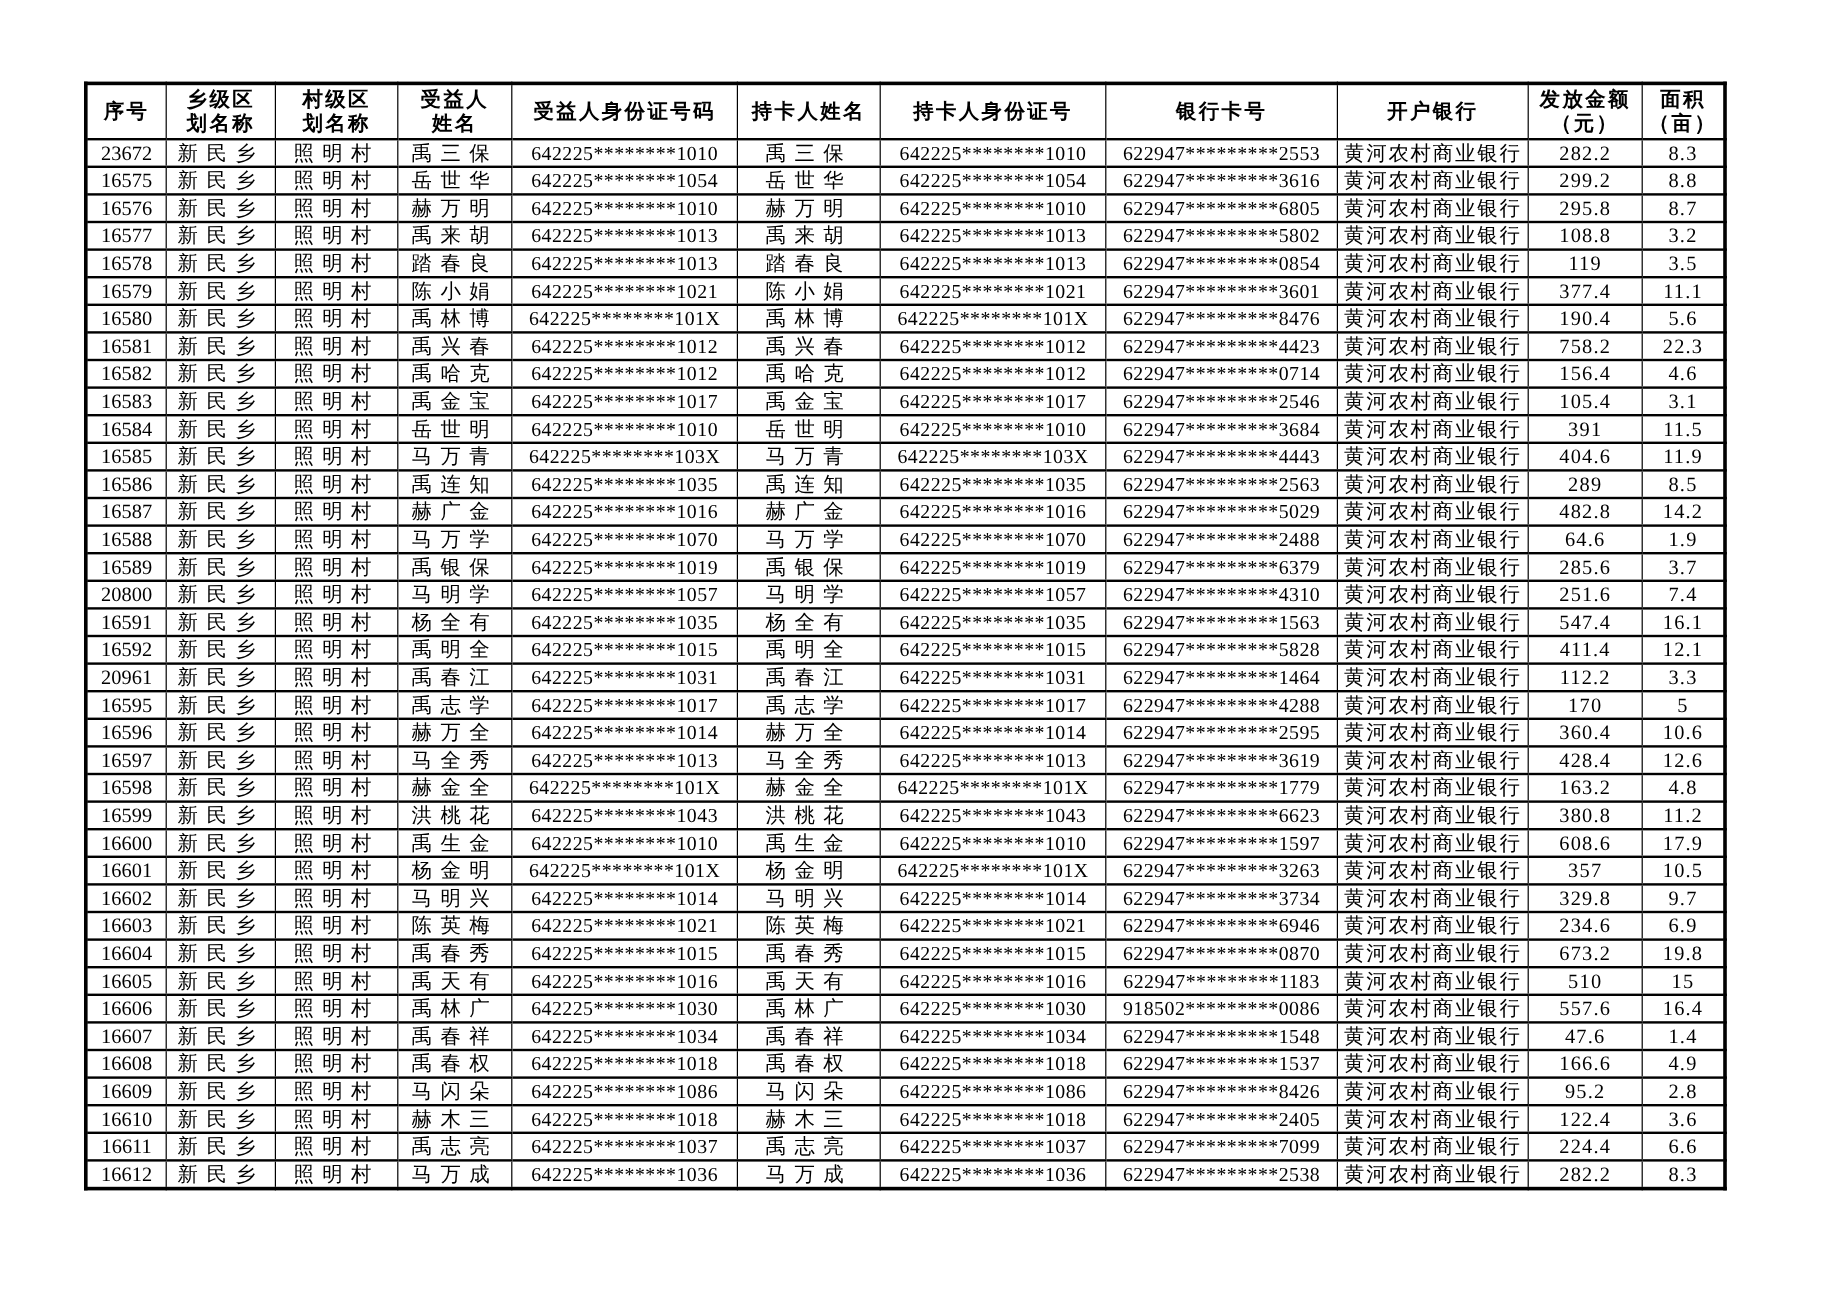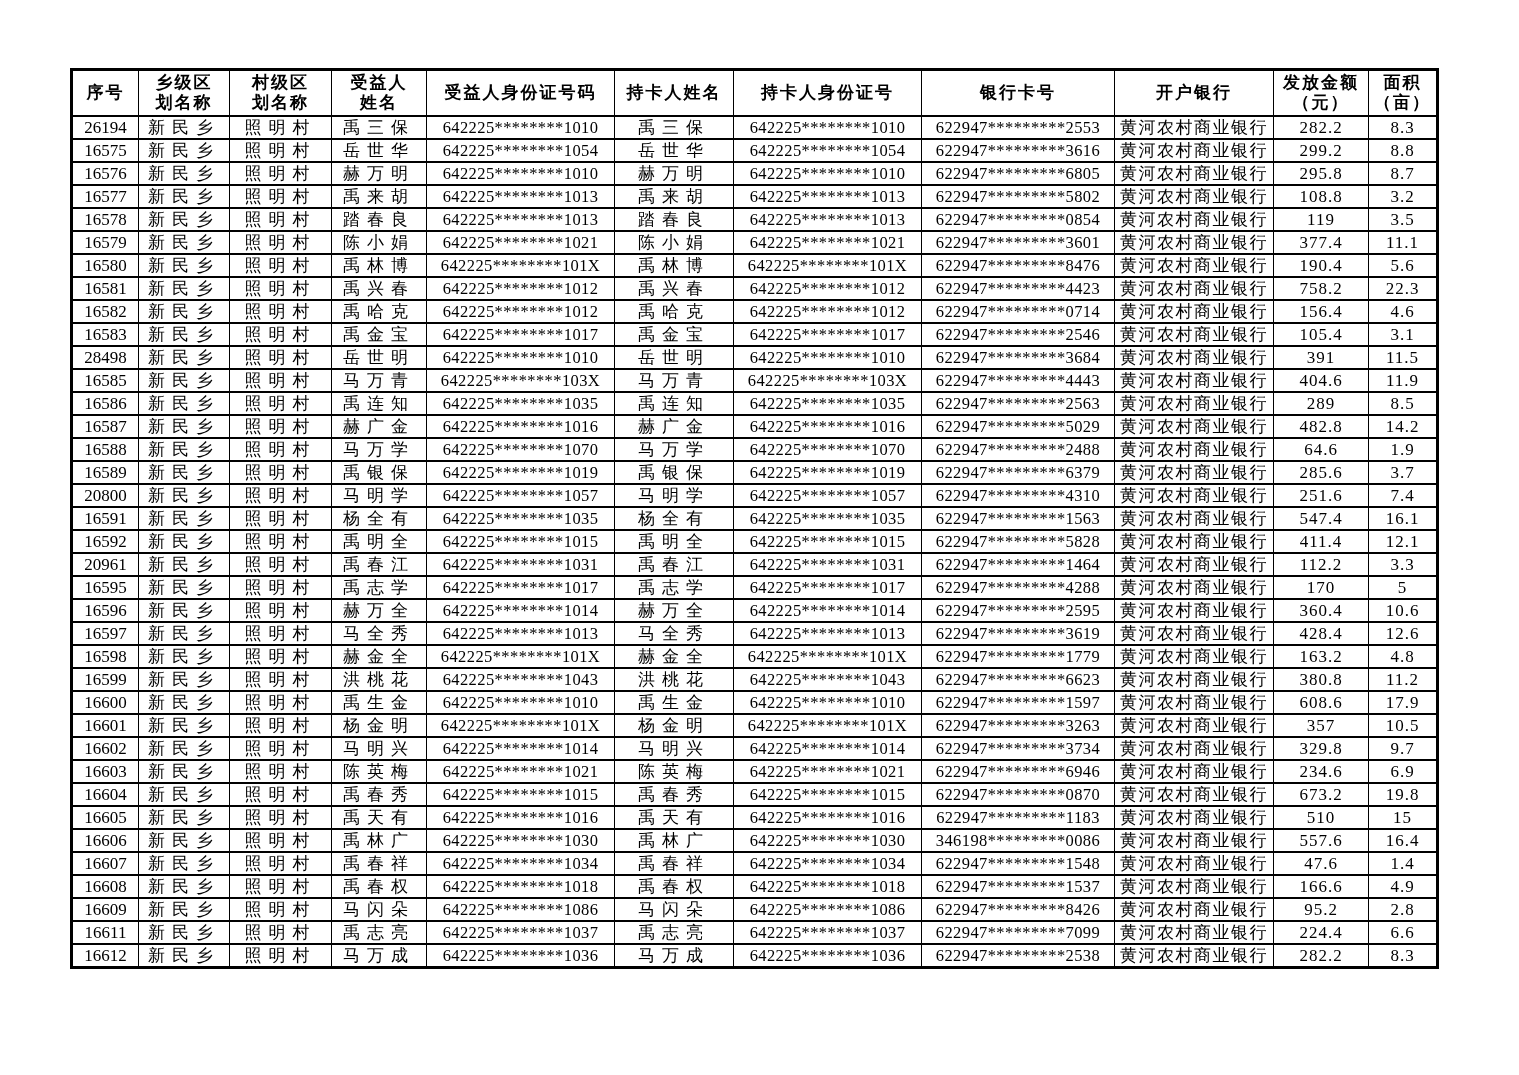--- a/index.html
+++ b/index.html
@@ -80,21 +80,21 @@
         <th data-name="header-cell">银行卡号</th>
         <th data-name="header-cell">开户银行</th>
         <th data-name="header-cell">发放金额
 （元）</th>
         <th data-name="header-cell">面积
 （亩）</th>
       </tr>
   </thead>
   <tbody data-name="table-body">
       <tr data-name="table-row">
-        <td data-name="table-cell">26194</td>
+        <td data-name="table-cell">23672</td>
         <td data-name="table-cell">新民乡</td>
         <td data-name="table-cell">照明村</td>
         <td data-name="table-cell">禹三保</td>
         <td data-name="table-cell">642225********1010</td>
         <td data-name="table-cell">禹三保</td>
         <td data-name="table-cell">642225********1010</td>
         <td data-name="table-cell">622947*********2553</td>
         <td data-name="table-cell">黄河农村商业银行</td>
         <td data-name="table-cell">282.2</td>
         <td data-name="table-cell">8.3</td>
@@ -210,21 +210,21 @@
         <td data-name="table-cell">禹金宝</td>
         <td data-name="table-cell">642225********1017</td>
         <td data-name="table-cell">禹金宝</td>
         <td data-name="table-cell">642225********1017</td>
         <td data-name="table-cell">622947*********2546</td>
         <td data-name="table-cell">黄河农村商业银行</td>
         <td data-name="table-cell">105.4</td>
         <td data-name="table-cell">3.1</td>
       </tr>
       <tr data-name="table-row">
-        <td data-name="table-cell">28498</td>
+        <td data-name="table-cell">16584</td>
         <td data-name="table-cell">新民乡</td>
         <td data-name="table-cell">照明村</td>
         <td data-name="table-cell">岳世明</td>
         <td data-name="table-cell">642225********1010</td>
         <td data-name="table-cell">岳世明</td>
         <td data-name="table-cell">642225********1010</td>
         <td data-name="table-cell">622947*********3684</td>
         <td data-name="table-cell">黄河农村商业银行</td>
         <td data-name="table-cell">391</td>
         <td data-name="table-cell">11.5</td>
@@ -490,21 +490,21 @@
         <td data-name="table-cell">15</td>
       </tr>
       <tr data-name="table-row">
         <td data-name="table-cell">16606</td>
         <td data-name="table-cell">新民乡</td>
         <td data-name="table-cell">照明村</td>
         <td data-name="table-cell">禹林广</td>
         <td data-name="table-cell">642225********1030</td>
         <td data-name="table-cell">禹林广</td>
         <td data-name="table-cell">642225********1030</td>
-        <td data-name="table-cell">346198*********0086</td>
+        <td data-name="table-cell">918502*********0086</td>
         <td data-name="table-cell">黄河农村商业银行</td>
         <td data-name="table-cell">557.6</td>
         <td data-name="table-cell">16.4</td>
       </tr>
       <tr data-name="table-row">
         <td data-name="table-cell">16607</td>
         <td data-name="table-cell">新民乡</td>
         <td data-name="table-cell">照明村</td>
         <td data-name="table-cell">禹春祥</td>
         <td data-name="table-cell">642225********1034</td>
@@ -535,20 +535,33 @@
         <td data-name="table-cell">马闪朵</td>
         <td data-name="table-cell">642225********1086</td>
         <td data-name="table-cell">马闪朵</td>
         <td data-name="table-cell">642225********1086</td>
         <td data-name="table-cell">622947*********8426</td>
         <td data-name="table-cell">黄河农村商业银行</td>
         <td data-name="table-cell">95.2</td>
         <td data-name="table-cell">2.8</td>
       </tr>
       <tr data-name="table-row">
+        <td data-name="table-cell">16610</td>
+        <td data-name="table-cell">新民乡</td>
+        <td data-name="table-cell">照明村</td>
+        <td data-name="table-cell">赫木三</td>
+        <td data-name="table-cell">642225********1018</td>
+        <td data-name="table-cell">赫木三</td>
+        <td data-name="table-cell">642225********1018</td>
+        <td data-name="table-cell">622947*********2405</td>
+        <td data-name="table-cell">黄河农村商业银行</td>
+        <td data-name="table-cell">122.4</td>
+        <td data-name="table-cell">3.6</td>
+      </tr>
+      <tr data-name="table-row">
         <td data-name="table-cell">16611</td>
         <td data-name="table-cell">新民乡</td>
         <td data-name="table-cell">照明村</td>
         <td data-name="table-cell">禹志亮</td>
         <td data-name="table-cell">642225********1037</td>
         <td data-name="table-cell">禹志亮</td>
         <td data-name="table-cell">642225********1037</td>
         <td data-name="table-cell">622947*********7099</td>
         <td data-name="table-cell">黄河农村商业银行</td>
         <td data-name="table-cell">224.4</td>

